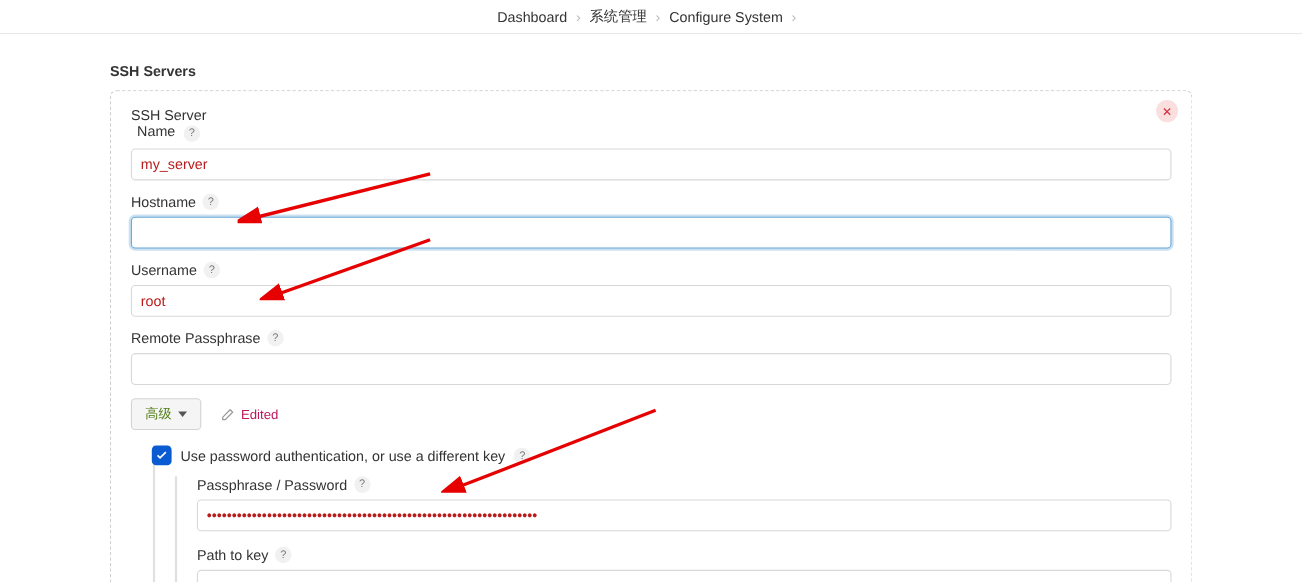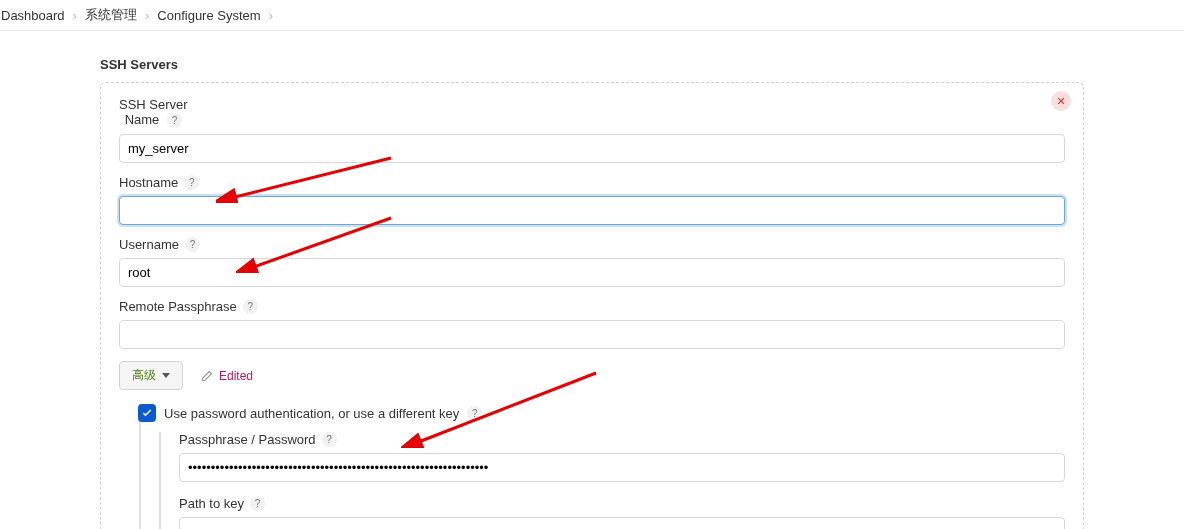--- a/index.html
+++ b/index.html
@@ -11,20 +11,21 @@
       width: 1184px;
       position: relative;
     }
     .breadcrumb {
       display: flex;
       align-items: center;
       padding: 6px 1px;
       border-bottom: 1px solid #e8e8e8;
       font-size: 13px;
       color: #333;
+      justify-content: center;
     }
     .breadcrumb-item { }
     .breadcrumb-sep { color: #bbb; margin: 0 8px; }
     .content { padding: 12px 0 20px 0; }
     .section-title {
       font-weight: 600;
       margin: 14px 0 10px 100px;
       font-size: 13px;
     }
     .dashed-box {
@@ -64,21 +65,21 @@
       align-items: center; justify-content: center;
       cursor: pointer;
     }
     .text-input, .password-input {
       width: 100%;
       padding: 6px 8px;
       font-size: 13px;
       border: 1px solid #d8d8d8;
       border-radius: 4px;
       background: #fff;
-      color: #000000;
+      color: #b91c1c;
       font-family: inherit;
     }
     .text-input:focus, .focused {
       outline: none;
       border-color: #6aa8d8;
       box-shadow: 0 0 0 2px rgba(106,168,216,0.35);
     }
     .adv-row {
       display: flex;
       align-items: center;

